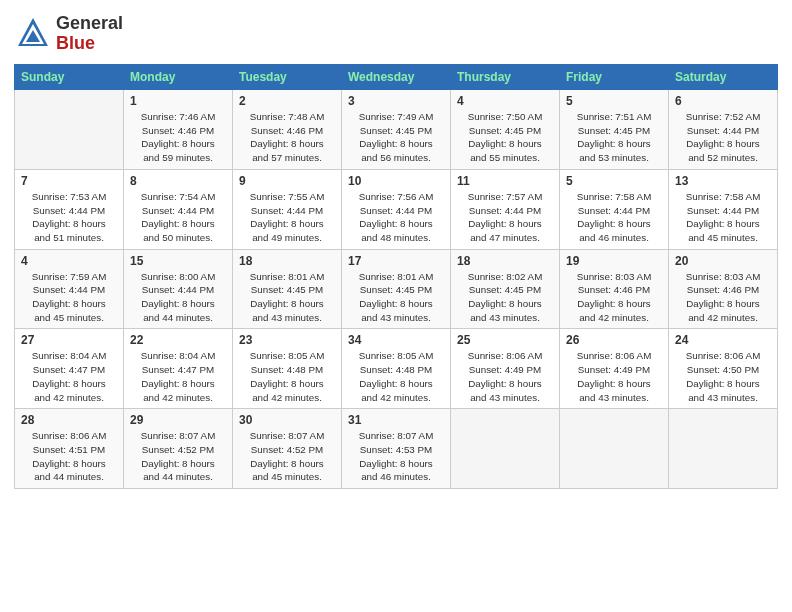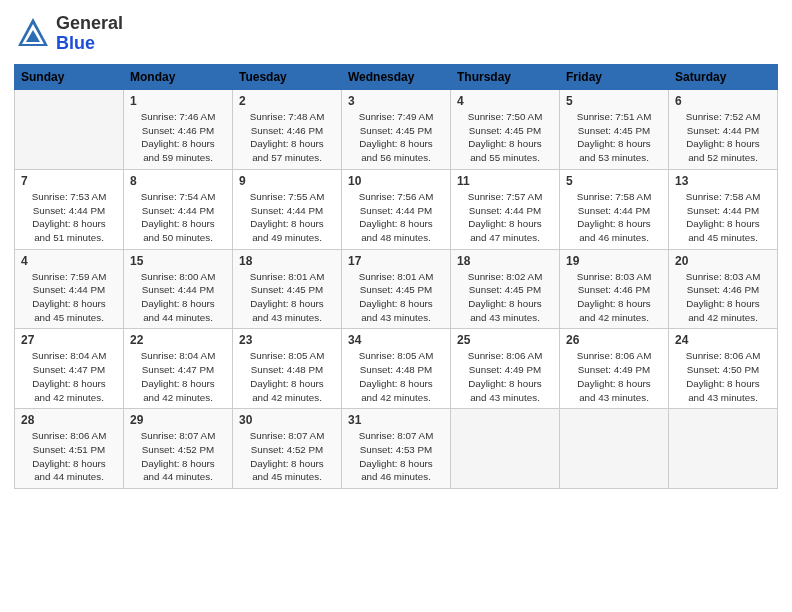--- a/index.html
+++ b/index.html
@@ -33,21 +33,21 @@
       line-height: 1.1;
     }
     .logo-general {
       font-size: 18px;
       font-weight: bold;
       color: #333;
     }
     .logo-blue {
       font-size: 18px;
       font-weight: bold;
-      color: #1d4ed8;
+      color: #b91c1c;
     }
     .logo-icon {
       margin-right: 4px;
     }
     .title-block {
       text-align: right;
     }
     .month-title {
       font-size: 32px;
       font-weight: bold;
@@ -58,21 +58,21 @@
       font-size: 14px;
       color: #555;
     }
     .calendar {
       width: 100%;
       border-collapse: collapse;
       font-size: 10.5px;
     }
     .calendar th {
       background: #2e6db4;
-      color: #000000;
+      color: #86efac;
       text-align: left;
       padding: 5px 6px;
       font-size: 12px;
       font-weight: bold;
       border: 1px solid #2e6db4;
     }
     .calendar td {
       vertical-align: top;
       padding: 4px 6px;
       border: 1px solid #ccc;

